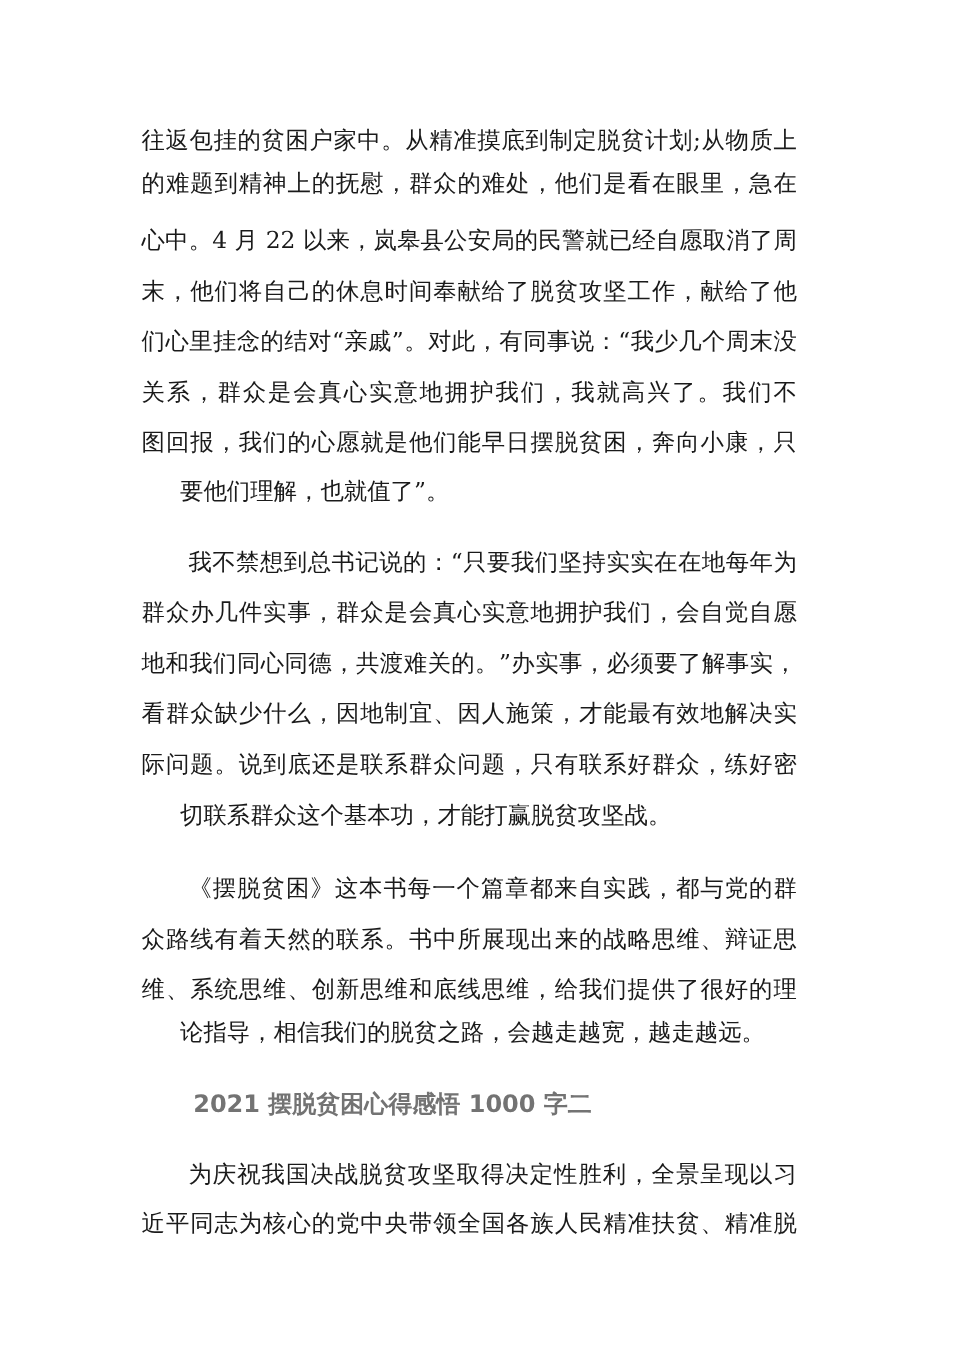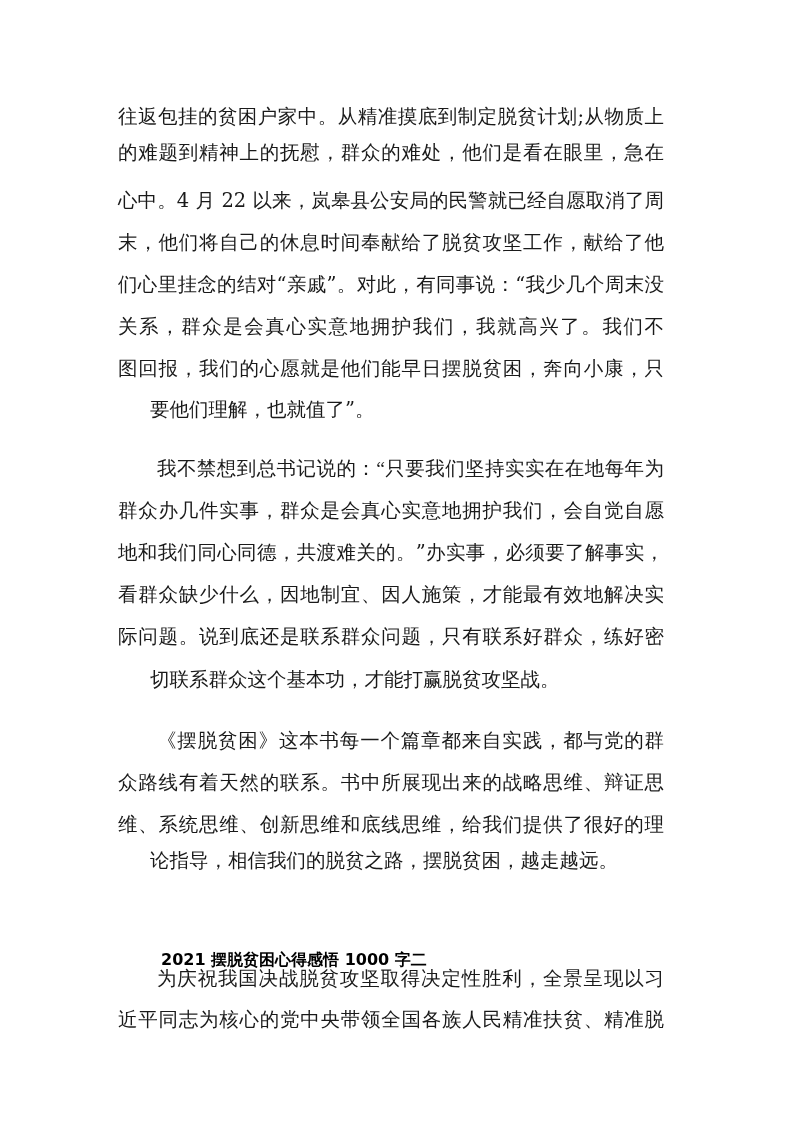--- a/index.html
+++ b/index.html
@@ -35,33 +35,31 @@
       text-align-last: justify;
       letter-spacing: 0;
     }
     .line.last {
       text-align-last: left;
       margin-left: 32px;
     }
     .line.indent {
       left: 157px;
       width: 507px;
-      font-family: Liberation Serif, serif;
     }
     .heading {
       position: absolute;
       left: 161px;
       height: 28px;
       line-height: 28px;
       font-family: "DejaVu Sans", "Liberation Sans", sans-serif;
       font-weight: bold;
-      font-size: 16px;
-      color: #000000;
+      font-size: 20px;
+      color: #737373;
       white-space: nowrap;
-      margin-top: 40px;
     }
   </style>
 </head>
 <body>
 
 <div class="page">
 
   <div>
     <div class="line" style="top:103px">往返包挂的贫困户家中。从精准摸底到制定脱贫计划;从物质上</div>
     <div class="line" style="top:139px">的难题到精神上的抚慰，群众的难处，他们是看在眼里，急在</div>
@@ -79,21 +77,21 @@
     <div class="line" style="top:539px">地和我们同心同德，共渡难关的。”办实事，必须要了解事实，</div>
     <div class="line" style="top:581px">看群众缺少什么，因地制宜、因人施策，才能最有效地解决实</div>
     <div class="line" style="top:623px">际问题。说到底还是联系群众问题，只有联系好群众，练好密</div>
     <div class="line last" style="top:666px">切联系群众这个基本功，才能打赢脱贫攻坚战。</div>
   </div>
 
   <div>
     <div class="line indent" style="top:727px">《摆脱贫困》这本书每一个篇章都来自实践，都与党的群</div>
     <div class="line" style="top:769px">众路线有着天然的联系。书中所展现出来的战略思维、辩证思</div>
     <div class="line" style="top:811px">维、系统思维、创新思维和底线思维，给我们提供了很好的理</div>
-    <div class="line last" style="top:847px">论指导，相信我们的脱贫之路，摆脱贫困，越走越远。</div>
+    <div class="line last" style="top:847px">论指导，相信我们的脱贫之路，会越走越宽，越走越远。</div>
   </div>
 
   <div class="heading" style="top:906px">2021 摆脱贫困心得感悟 1000 字二</div>
 
   <div>
     <div class="line indent" style="top:965px">为庆祝我国决战脱贫攻坚取得决定性胜利，全景呈现以习</div>
     <div class="line" style="top:1006px">近平同志为核心的党中央带领全国各族人民精准扶贫、精准脱</div>
   </div>
 
 </div>

